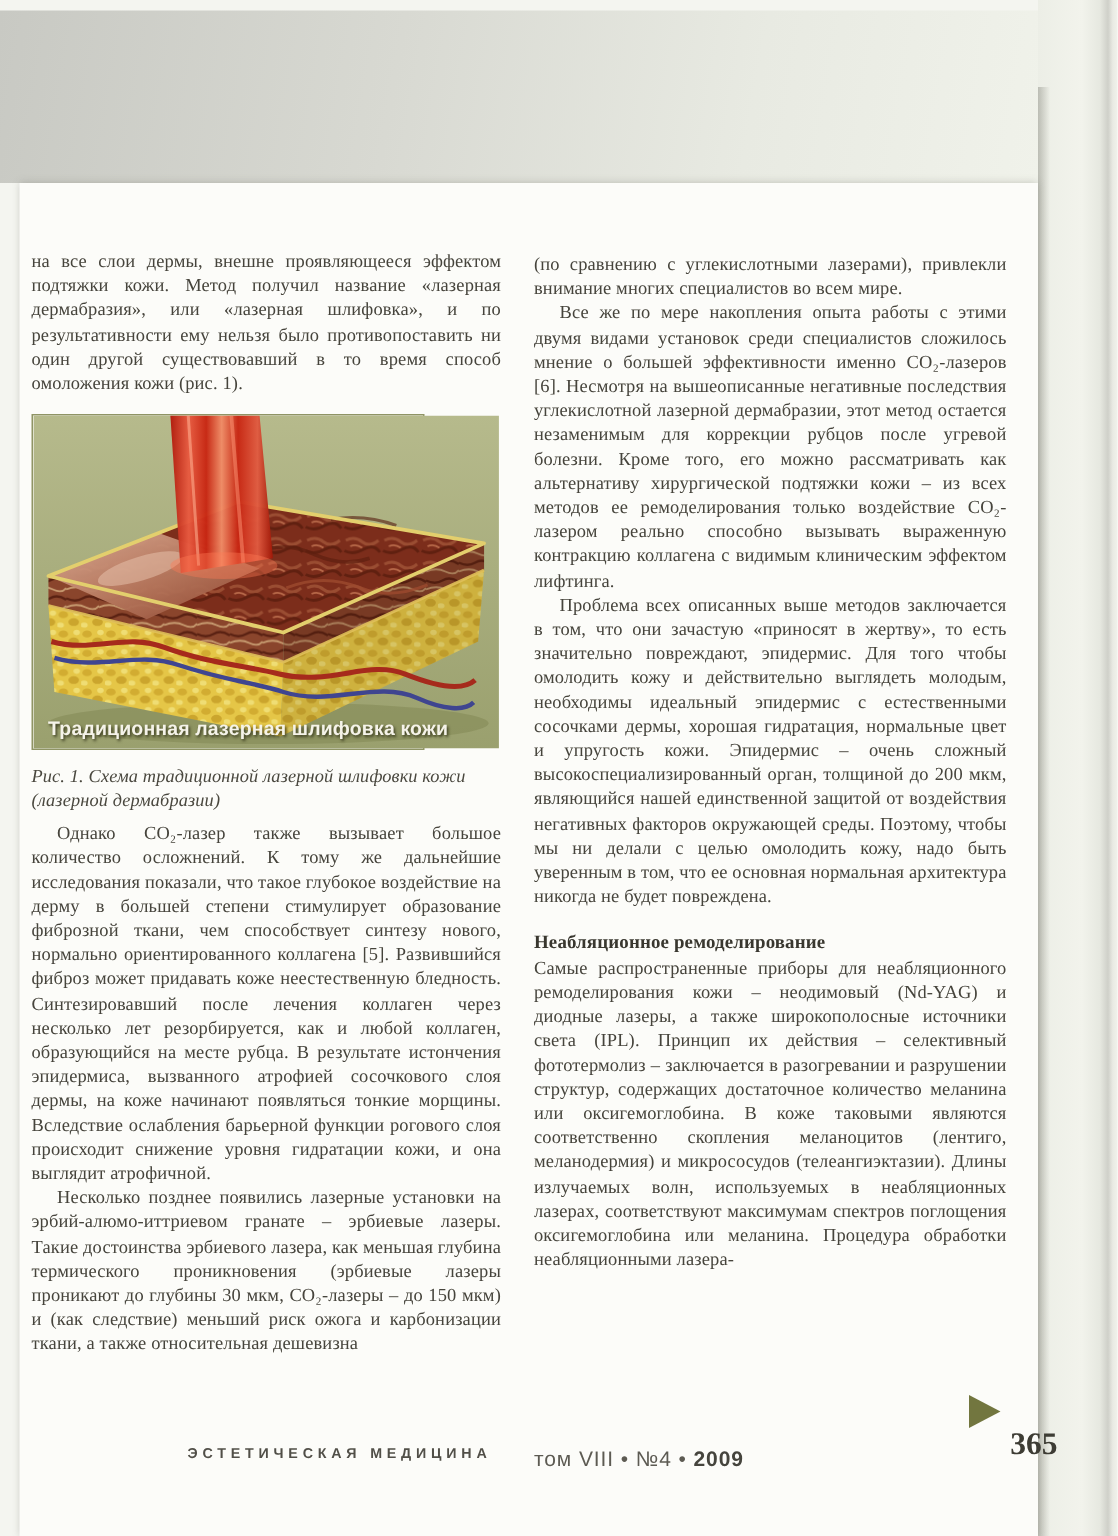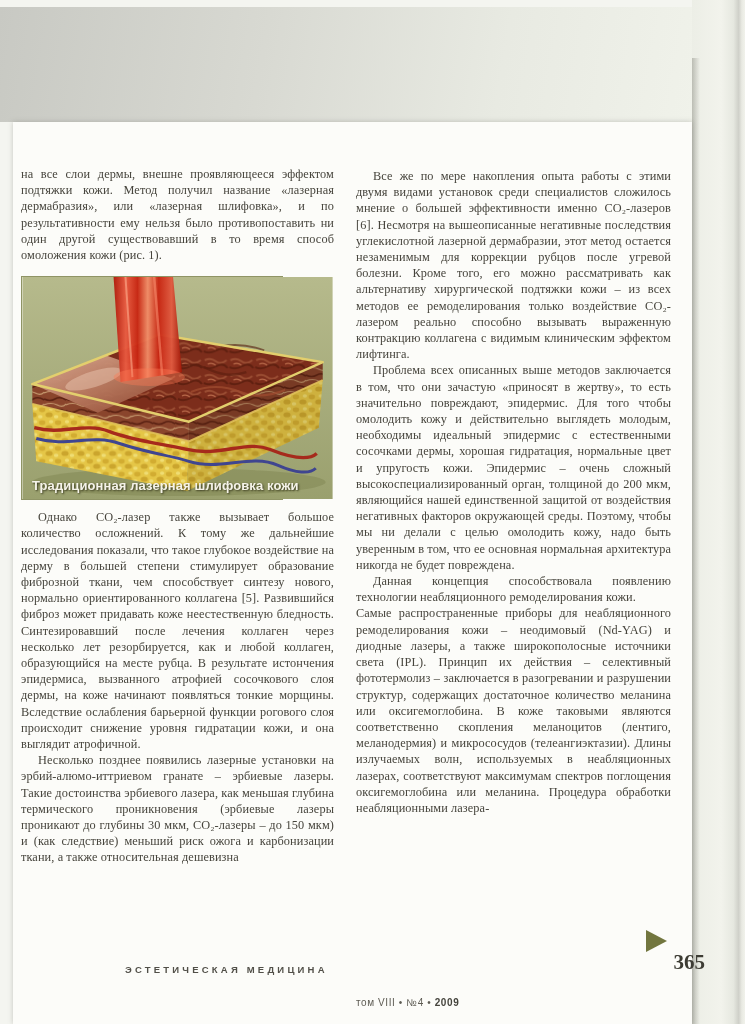--- a/index.html
+++ b/index.html
@@ -49,23 +49,23 @@
   }
   .caption{font-style:italic;font-size:12.2px;line-height:16px;color:#4a483f;
            text-align:left;margin:0 0 6px 0 !important;}
   
   .footer-journal{
     position:absolute;left:112px;top:842px;
     font-family:"Liberation Sans","DejaVu Sans",sans-serif;
     font-size:9.5px;font-weight:bold;letter-spacing:3.2px;color:#514f48;white-space:nowrap;
   }
   .footer-issue{
-    position:absolute;left:343px;top:875px;
+    position:absolute;left:343px;top:842px;
     font-family:"Liberation Sans","DejaVu Sans",sans-serif;
-    font-size:10px;letter-spacing:.6px;color:#5d5b53;white-space:nowrap;
+    font-size:14px;letter-spacing:.6px;color:#5d5b53;white-space:nowrap;
   }
   .footer-issue .year{font-weight:bold;color:#45443d;}
   .footer-pagenum{
     position:absolute;left:646px;top:828px;width:46px;text-align:right;
     font-family:"Liberation Serif","DejaVu Serif",serif;
     font-size:21px;font-weight:bold;color:#3d3c34;
   }
   
   .cont-arrow{
     position:absolute;left:633px;top:808px;width:0;height:0;
@@ -153,29 +153,31 @@
         <polygon points="10,108 138,58 303,86 168,146" fill="none" stroke="#e3cf6d" stroke-width="2.5" stroke-linejoin="round"></polygon>
 
         <polygon points="92,0 152,0 161,96 99,106" fill="url(#beamGrad)" opacity=".97"></polygon>
         <line x1="104" y1="0" x2="111" y2="101" stroke="#ffb394" stroke-width="2" opacity=".55"></line>
         <line x1="133" y1="0" x2="141" y2="99" stroke="#ff9878" stroke-width="2.5" opacity=".5"></line>
         <ellipse cx="128" cy="101" rx="36" ry="9" fill="#ff7a55" opacity=".4"></ellipse>
       </svg>
       <div class="fig-label">Традиционная лазерная шлифовка кожи</div>
     </figure>
 
+    <p class="caption">Рис. 1. Схема традиционной лазерной шлифовки кожи (лазерной дермабразии)</p>
 
     <p class="indent">Однако CO₂-лазер также вызывает большое количество осложнений. К тому же дальнейшие исследования показали, что такое глубокое воздействие на дерму в большей степени стимулирует образование фиброзной ткани, чем способствует синтезу нового, нормально ориентированного коллагена [5]. Развившийся фиброз может придавать коже неестественную бледность. Синтезировавший после лечения коллаген через несколько лет резорбируется, как и любой коллаген, образующийся на месте рубца. В результате истончения эпидермиса, вызванного атрофией сосочкового слоя дермы, на коже начинают появляться тонкие морщины. Вследствие ослабления барьерной функции рогового слоя происходит снижение уровня гидратации кожи, и она выглядит атрофичной.</p>
     <p class="indent">Несколько позднее появились лазерные установки на эрбий-алюмо-иттриевом гранате – эрбиевые лазеры. Такие достоинства эрбиевого лазера, как меньшая глубина термического проникновения (эрбиевые лазеры проникают до глубины 30 мкм, CO₂-лазеры – до 150 мкм) и (как следствие) меньший риск ожога и карбонизации ткани, а также относительная дешевизна</p>
   </div>
 
   <div class="col col-right">
+    <p>(по сравнению с углекислотными лазерами), привлекли внимание многих специалистов во всем мире.</p>
     <p class="indent">Все же по мере накопления опыта работы с этими двумя видами установок среди специалистов сложилось мнение о большей эффективности именно CO₂-лазеров [6]. Несмотря на вышеописанные негативные последствия углекислотной лазерной дермабразии, этот метод остается незаменимым для коррекции рубцов после угревой болезни. Кроме того, его можно рассматривать как альтернативу хирургической подтяжки кожи – из всех методов ее ремоделирования только воздействие CO₂-лазером реально способно вызывать выраженную контракцию коллагена с видимым клиническим эффектом лифтинга.</p>
     <p class="indent">Проблема всех описанных выше методов заключается в том, что они зачастую «приносят в жертву», то есть значительно повреждают, эпидермис. Для того чтобы омолодить кожу и действительно выглядеть молодым, необходимы идеальный эпидермис с естественными сосочками дермы, хорошая гидратация, нормальные цвет и упругость кожи. Эпидермис – очень сложный высокоспециализированный орган, толщиной до 200 мкм, являющийся нашей единственной защитой от воздействия негативных факторов окружающей среды. Поэтому, чтобы мы ни делали с целью омолодить кожу, надо быть уверенным в том, что ее основная нормальная архитектура никогда не будет повреждена.</p>
-    <p class="indent">Данная концепция способствовала появлению технологии неабляционного ремоделирования кожи.</p>
+    <h3 class="subhead">Неабляционное ремоделирование</h3>
     <p>Самые распространенные приборы для неабляционного ремоделирования кожи – неодимовый (Nd-YAG) и диодные лазеры, а также широкополосные источники света (IPL). Принцип их действия – селективный фототермолиз – заключается в разогревании и разрушении структур, содержащих достаточное количество меланина или оксигемоглобина. В коже таковыми являются соответственно скопления меланоцитов (лентиго, меланодермия) и микрососудов (телеангиэктазии). Длины излучаемых волн, используемых в неабляционных лазерах, соответствуют максимумам спектров поглощения оксигемоглобина или меланина. Процедура обработки неабляционными лазера-</p>
   </div>
 
   <div class="cont-arrow"></div>
 
   <div class="footer-journal">ЭСТЕТИЧЕСКАЯ МЕДИЦИНА</div>
   <div class="footer-issue"><span>том VIII • №4 • </span><span class="year">2009</span></div>
   <div class="footer-pagenum">365</div>
 </div>
 

